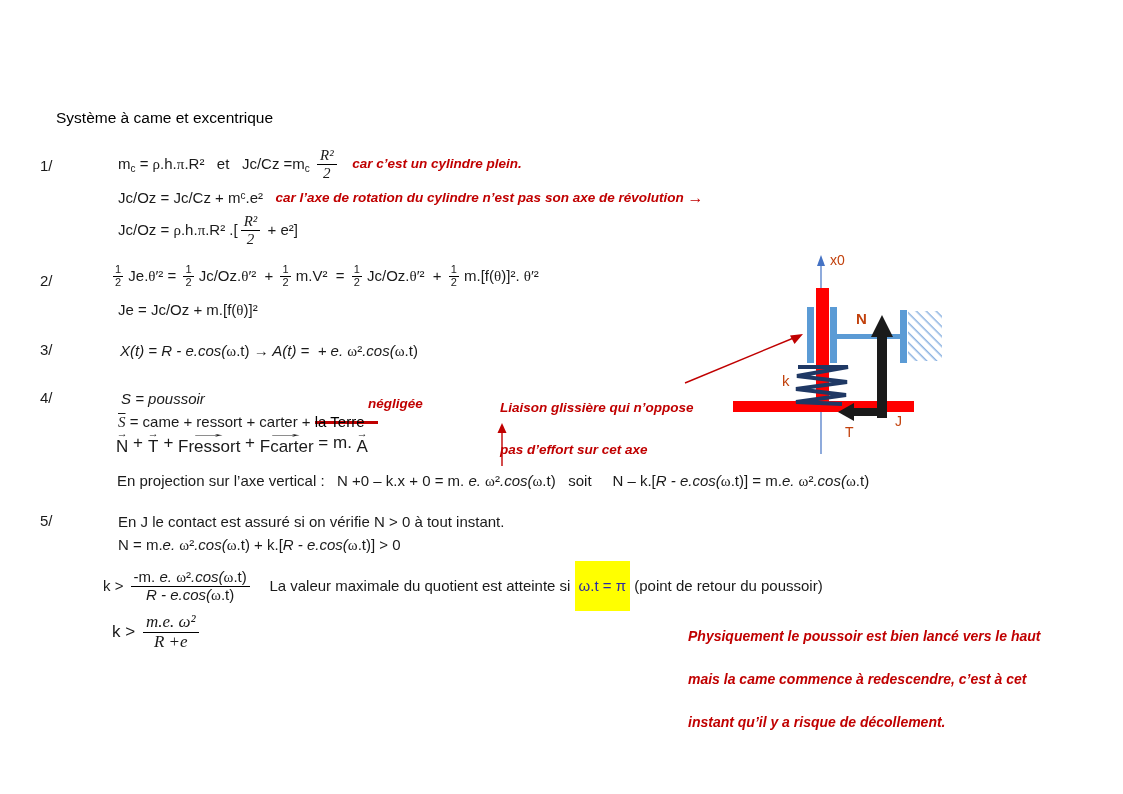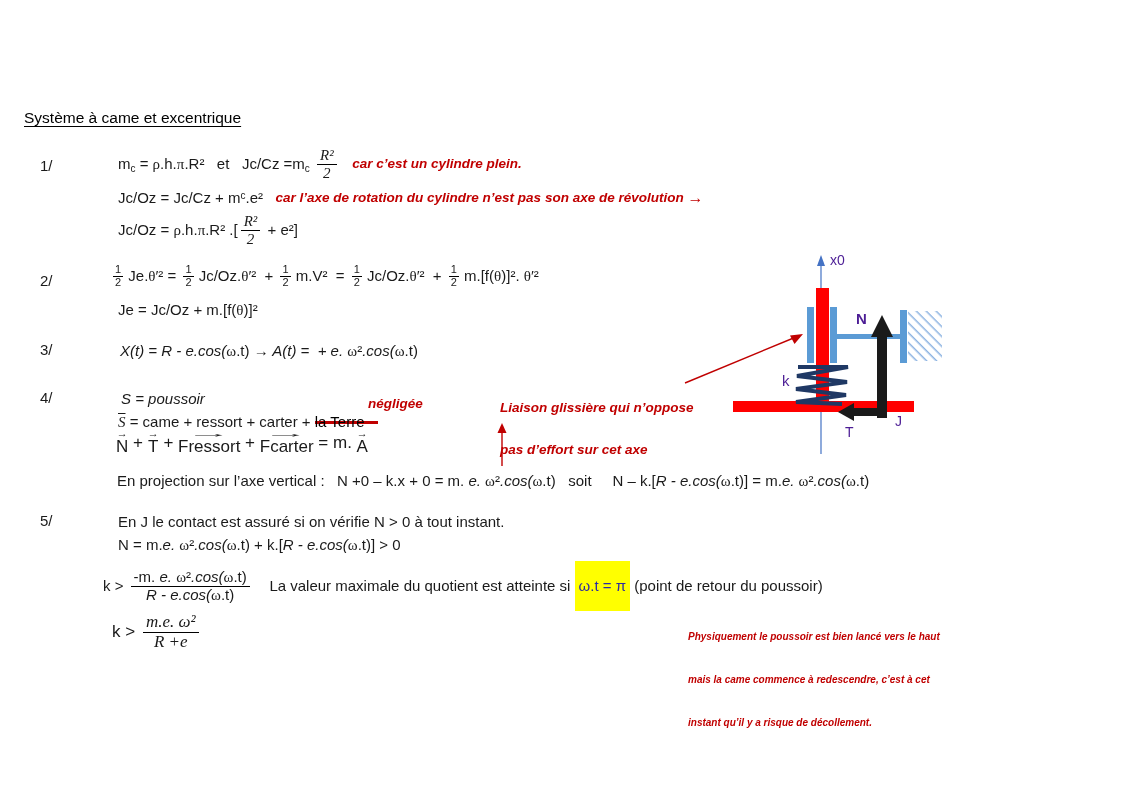--- a/index.html
+++ b/index.html
@@ -5,22 +5,22 @@
   html,body{margin:0;padding:0;}
   body{
     width:1123px;height:794px;background:#ffffff;position:relative;
     font-family:"Liberation Sans",sans-serif;font-size:15px;color:#1a1a1a;
     overflow:hidden;
   }
   .abs{position:absolute;}
   .row{position:absolute;display:flex;align-items:center;white-space:pre;line-height:20px;}
   .num{position:absolute;left:40px;}
   .title{
-    position:absolute;left:24px;top:109px;font-size:15.5px;
-    text-decoration:underline;text-underline-offset:3px;color:#000;text-align:right;
+    position:absolute;left:56px;top:109px;font-size:15.5px;
+    text-underline-offset:3px;color:#000;text-align:right;
   }
   
   .it{font-style:italic;}
   .b{font-weight:bold;}
   .ser{font-family:"Liberation Serif",serif;font-style:italic;}
   .sym{font-family:"Liberation Serif",serif;font-style:normal;}
   .sub{font-size:10px;align-self:flex-end;transform:translateY(-2px);}
   .red{color:#C00000;font-style:italic;font-weight:600;font-size:13.5px;}
   .redb{color:#C00000;font-weight:700;font-size:16px;}
   .hl{background:#FFFF00;color:#2b2ba3;padding:15px 4px;}
@@ -35,22 +35,22 @@
   .fnum{border-bottom:1.4px solid #000;padding:0 3px;display:inline-flex;white-space:pre;text-align:right;}
   .fden{padding:0 3px;display:inline-flex;white-space:pre;}
   .frac.fs{font-size:11px;line-height:1.05;margin-right:1px;}
   .frac.fs .fnum,.frac.fs .fden{padding:0 2px;}
   
   .vec{display:inline-flex;flex-direction:column;align-items:center;line-height:1;}
   .vec-a{font-size:11px;line-height:7px;transform:translateY(-1px);}
   .vec-a.wide{transform:scaleX(4.2) translateY(-1px);}
   .vec-t{line-height:17px;}
   .redblock{position:absolute;color:#C00000;font-style:italic;font-weight:600;font-size:13.5px;line-height:21px;white-space:pre;}
-  .foot{position:absolute;color:#C00000;font-style:italic;font-weight:600;font-size:10px;line-height:21.5px;white-space:pre;}
-  .dlabel{position:absolute;color:#4c1d95;font-size:14px;line-height:14px;}
+  .foot{position:absolute;color:#C00000;font-style:italic;font-weight:600;font-size:14px;line-height:21.5px;white-space:pre;}
+  .dlabel{position:absolute;color:#c2410c;font-size:14px;line-height:14px;}
   .serif16{font-size:17px;}
 </style>
 </head>
 <body>
 
 <div class="title">Système à came et excentrique</div>
 
 <div class="num" style="top:157px">1/</div>
 <div class="row" style="left:118px;top:147px"><span>m</span><span class="sub">c</span><span> = </span><span class="sym">ρ</span><span>.h.</span><span class="sym">π</span><span>.R²   et   Jc/Cz =m</span><span class="sub">c</span><span> </span><span class="frac"><span class="fnum"><span class="ser">R²</span></span><span class="fden"><span class="ser">2</span></span></span><span>   </span><span class="red">car c’est un cylindre plein.</span></div>
 <div class="row" style="left:118px;top:188px"><span>Jc/Oz = Jc/Cz + m</span><span class="sub">c</span><span>.e²   </span><span class="red">car l’axe de rotation du cylindre n’est pas son axe de révolution </span><span class="redb">→</span></div>

